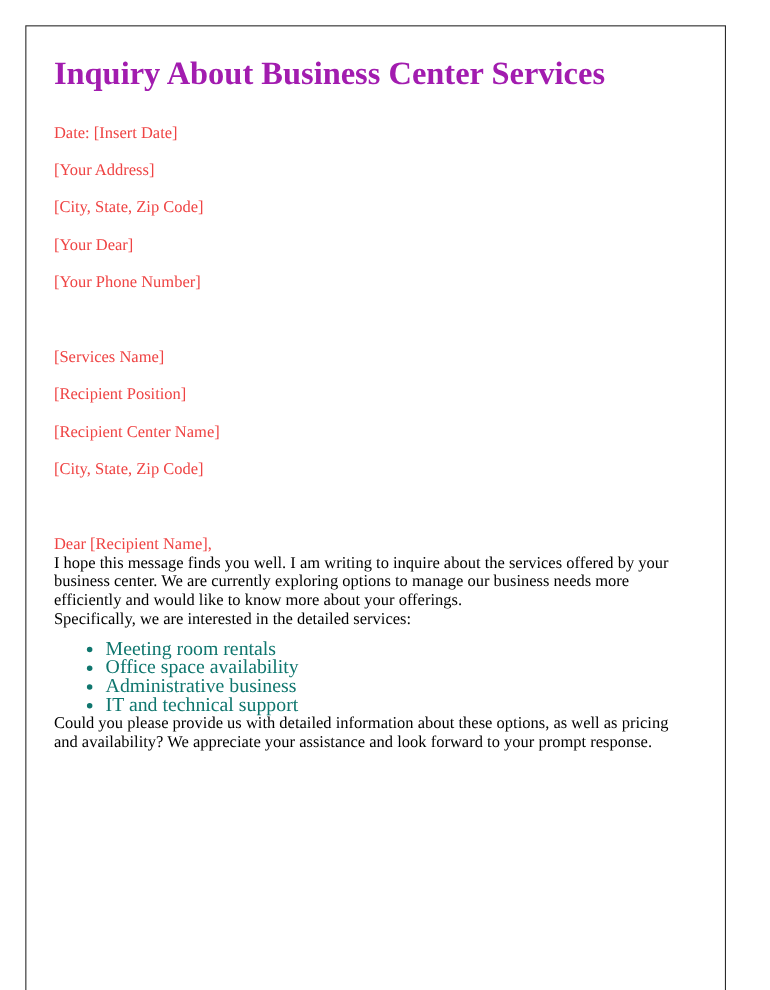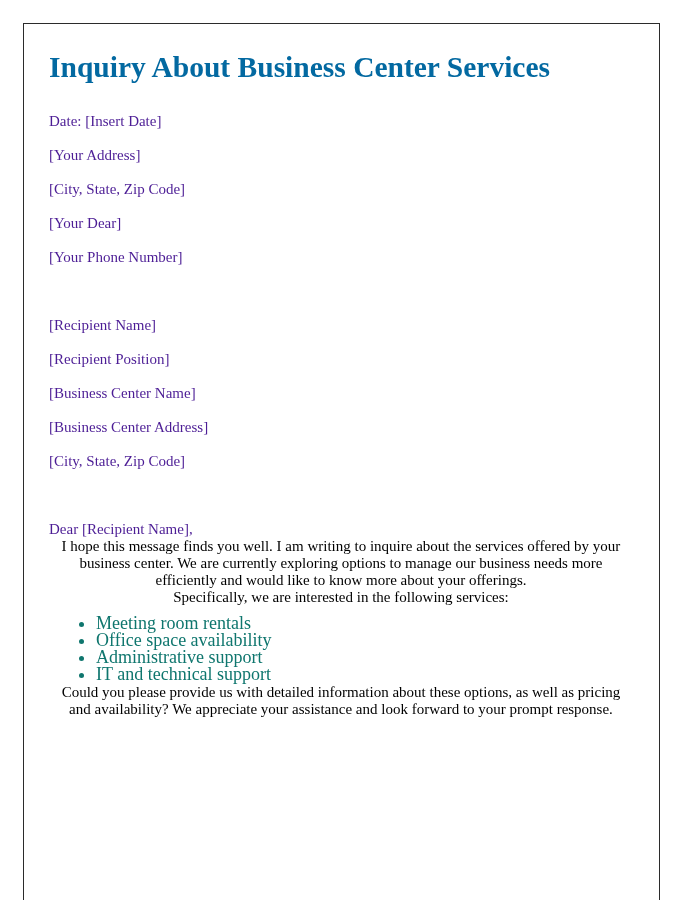--- a/index.html
+++ b/index.html
@@ -30,43 +30,43 @@
   .page-inner {
     padding: 26px 26px 0 25px;
   }
 
   .doc-title {
     font-size: 29.5px;
     font-weight: bold;
     line-height: 1.18;
     margin: 0 0 12px 0;
     letter-spacing: 0px;
-    color: #0369a1;
+    color: #a21caf;
   }
 
   .para {
     font-size: 15px;
     line-height: 17px;
     margin: 0;
-    color: #4c1d95;
+    color: #ef4444;
   }
 
   
   .gap-para { margin-top: 17px; }
   
   .gap-block { margin-top: 51px; }
   
   .gap-title { margin-top: 28px; }
 
   .body-para {
     font-size: 15px;
     line-height: 17px;
     margin: 0;
     max-width: 586px;
-    text-align: center;
+    text-align: left;
     color: #000000;
   }
 
   ul.services-list {
     margin: 9px 0 0 0;
     padding-left: 47px;
     list-style-type: disc;
   }
   ul.services-list li {
     font-size: 18px;
@@ -84,35 +84,34 @@
 
     <h1 class="doc-title">Inquiry About Business Center Services</h1>
 
     <p class="para gap-title">Date: [Insert Date]</p>
 
     <p class="para gap-para">[Your Address]</p>
     <p class="para gap-para">[City, State, Zip Code]</p>
     <p class="para gap-para">[Your Dear]</p>
     <p class="para gap-para">[Your Phone Number]</p>
 
-    <p class="para gap-block">[Recipient Name]</p>
+    <p class="para gap-block">[Services Name]</p>
     <p class="para gap-para">[Recipient Position]</p>
-    <p class="para gap-para">[Business Center Name]</p>
-    <p class="para gap-para">[Business Center Address]</p>
+    <p class="para gap-para">[Recipient Center Name]</p>
     <p class="para gap-para">[City, State, Zip Code]</p>
 
     <p class="para gap-block">Dear [Recipient Name],</p>
 
     <p class="body-para gap-para">I hope this message finds you well. I am writing to inquire about the services offered by your business center. We are currently exploring options to manage our business needs more efficiently and would like to know more about your offerings.</p>
 
-    <p class="body-para gap-para">Specifically, we are interested in the following services:</p>
+    <p class="body-para gap-para">Specifically, we are interested in the detailed services:</p>
 
     <ul class="services-list">
       <li>Meeting room rentals</li>
       <li>Office space availability</li>
-      <li>Administrative support</li>
+      <li>Administrative business</li>
       <li>IT and technical support</li>
     </ul>
 
     <p class="body-para gap-para">Could you please provide us with detailed information about these options, as well as pricing and availability? We appreciate your assistance and look forward to your prompt response.</p>
 
   </div>
 </div>
 
 </body></html>

